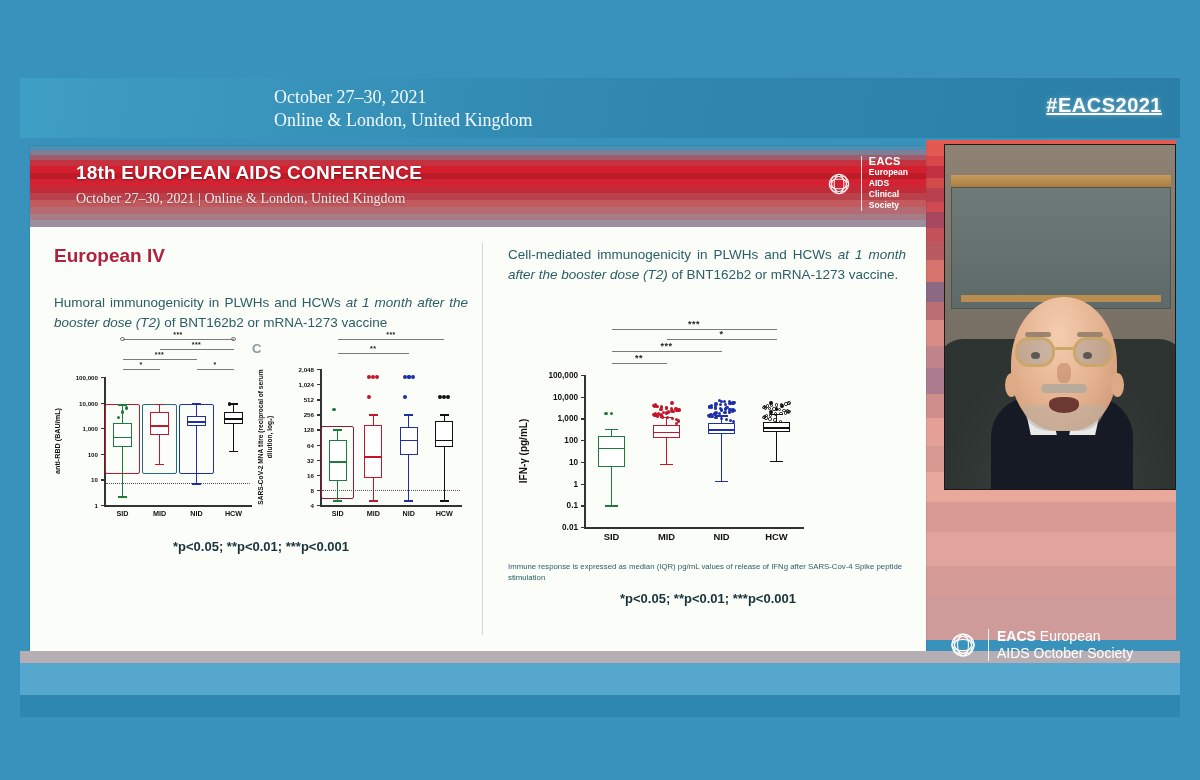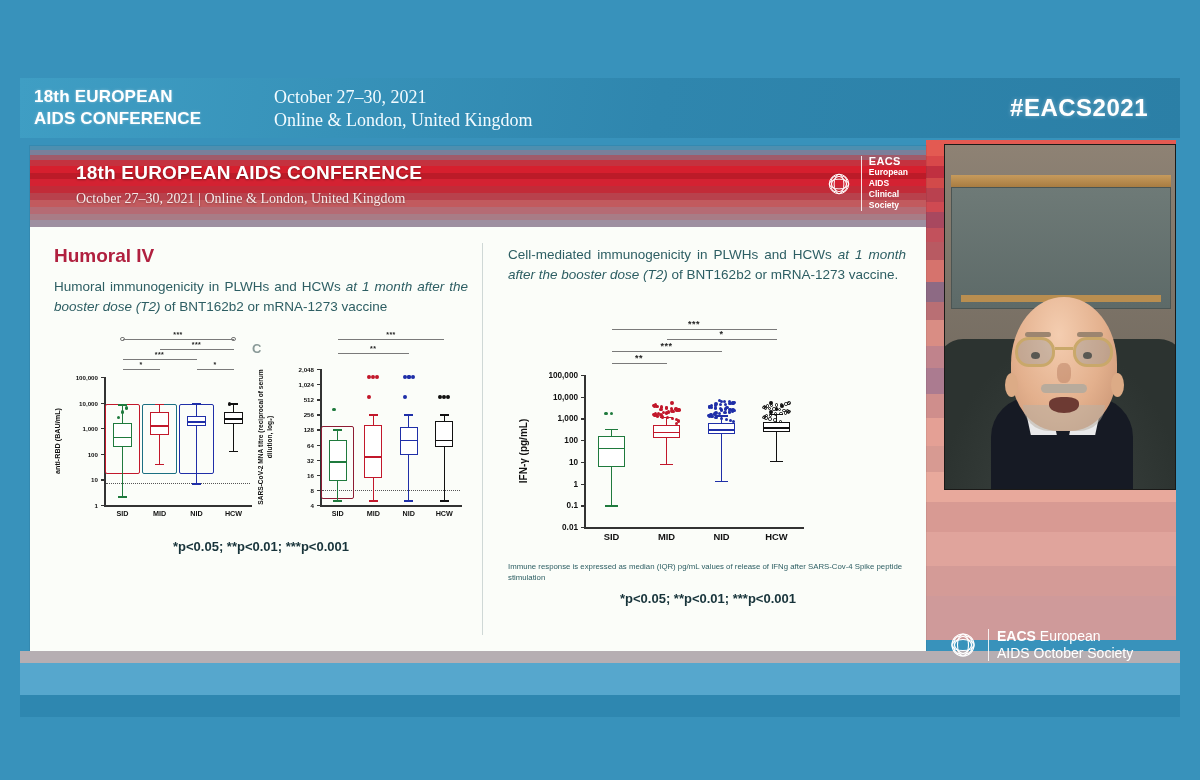--- a/index.html
+++ b/index.html
@@ -27,23 +27,23 @@
     color: #ffffff; font-weight: bold; font-size: 17px; line-height: 22px;
     letter-spacing: .2px;
     text-shadow: 0 0 3px rgba(255,255,255,.35);
   }
   #top-banner .tb-mid {
     position: absolute; left: 240px; top: 8px;
     color: #f2fbff; font-family: "Liberation Serif", serif;
     font-size: 18px; line-height: 23px; margin-left: 14px;
   }
   #top-banner .tb-hash {
-    position: absolute; right: 32px; top: 16px;
-    color: #ffffff; font-weight: bold; font-size: 24px;
-    letter-spacing: .5px; text-shadow: 0 0 4px rgba(255,255,255,.4);
+    position: absolute; right: 18px; top: 16px;
+    color: #ffffff; font-weight: bold; font-size: 20px;
+    letter-spacing: .5px; text-shadow: 0 0 4px rgba(255,255,255,.4); text-decoration: underline;
   }
 
   
   #stripe-panel {
     position: absolute; left: 926px; top: 140px; width: 250px; height: 500px;
     overflow: hidden;
   }
   #stripe-panel .s { position:absolute; left:0; width:100%; }
 
   
@@ -226,24 +226,20 @@
   #band-light { position:absolute; left:20px; top:663px; width:1160px; height:32px; background:#56a7cd; }
   #band-dark  { position:absolute; left:20px; top:695px; width:1160px; height:22px; background:#2e87b0; }
   #shadow-strip { position:absolute; left:20px; top:651px; width:1160px; height:12px; background:#b6aeb2; }
 </style>
 </head>
 <body>
 
 <div id="stage">
 
   <div id="top-banner">
-    <div class="tb-left">
-      <div>18th EUROPEAN</div>
-      <div>AIDS CONFERENCE</div>
-    </div>
     <div class="tb-mid">
       <div>October 27–30, 2021</div>
       <div>Online &amp; London, United Kingdom</div>
     </div>
     <div class="tb-hash">#EACS2021</div>
   </div>
 
   <div id="stripe-panel">
       <div class="s" style="top: 0px; height: 16px; background: rgb(227, 90, 82);"></div>
       <div class="s" style="top: 16px; height: 10px; background: rgb(216, 72, 74);"></div>
@@ -339,22 +335,22 @@
         <div class="hstripe" style="top: 54px; height: 7px; background: rgb(194, 90, 94);"></div>
         <div class="hstripe" style="top: 61px; height: 7px; background: rgb(181, 107, 116);"></div>
         <div class="hstripe" style="top: 68px; height: 6px; background: rgb(168, 124, 134);"></div>
         <div class="hstripe" style="top: 74px; height: 7px; background: rgb(158, 143, 160);"></div>
       </div>
 
     <div id="slide-body">
       <div id="divider"></div>
 
       <div style="position:absolute;left:24px;top:18px;width:414px;">
-        <div class="col-title">Humoral IV</div>
-        <div class="body-text" style="margin-top:10px;">
+        <div class="col-title">European IV</div>
+        <div class="body-text" style="margin-top:26px;">
           <span>Humoral immunogenicity in PLWHs and HCWs </span><i>at 1 month after the booster dose (T2)</i><span> of BNT162b2 or mRNA-1273 vaccine</span>
         </div>
       </div>
 
       <div class="chart" id="chart-anti-rbd" style="left:28px;top:106px;width:200px;height:190px;">
           <div class="axisline" style="left: 46px; top: 44px; width: 1.6px; height: 128px;"></div>
           <div class="axisline" style="left: 46px; top: 172px; width: 148px; height: 1.6px;"></div>
           <div class="ytick" style="width: 40px; left: 0px; top: 172px; font-size: 6.2px;">1</div>
           <div class="axisline" style="left: 43px; top: 172px; width: 3px; height: 1.3px;"></div>
           <div class="ytick" style="width: 40px; left: 0px; top: 146.4px; font-size: 6.2px;">10</div>

